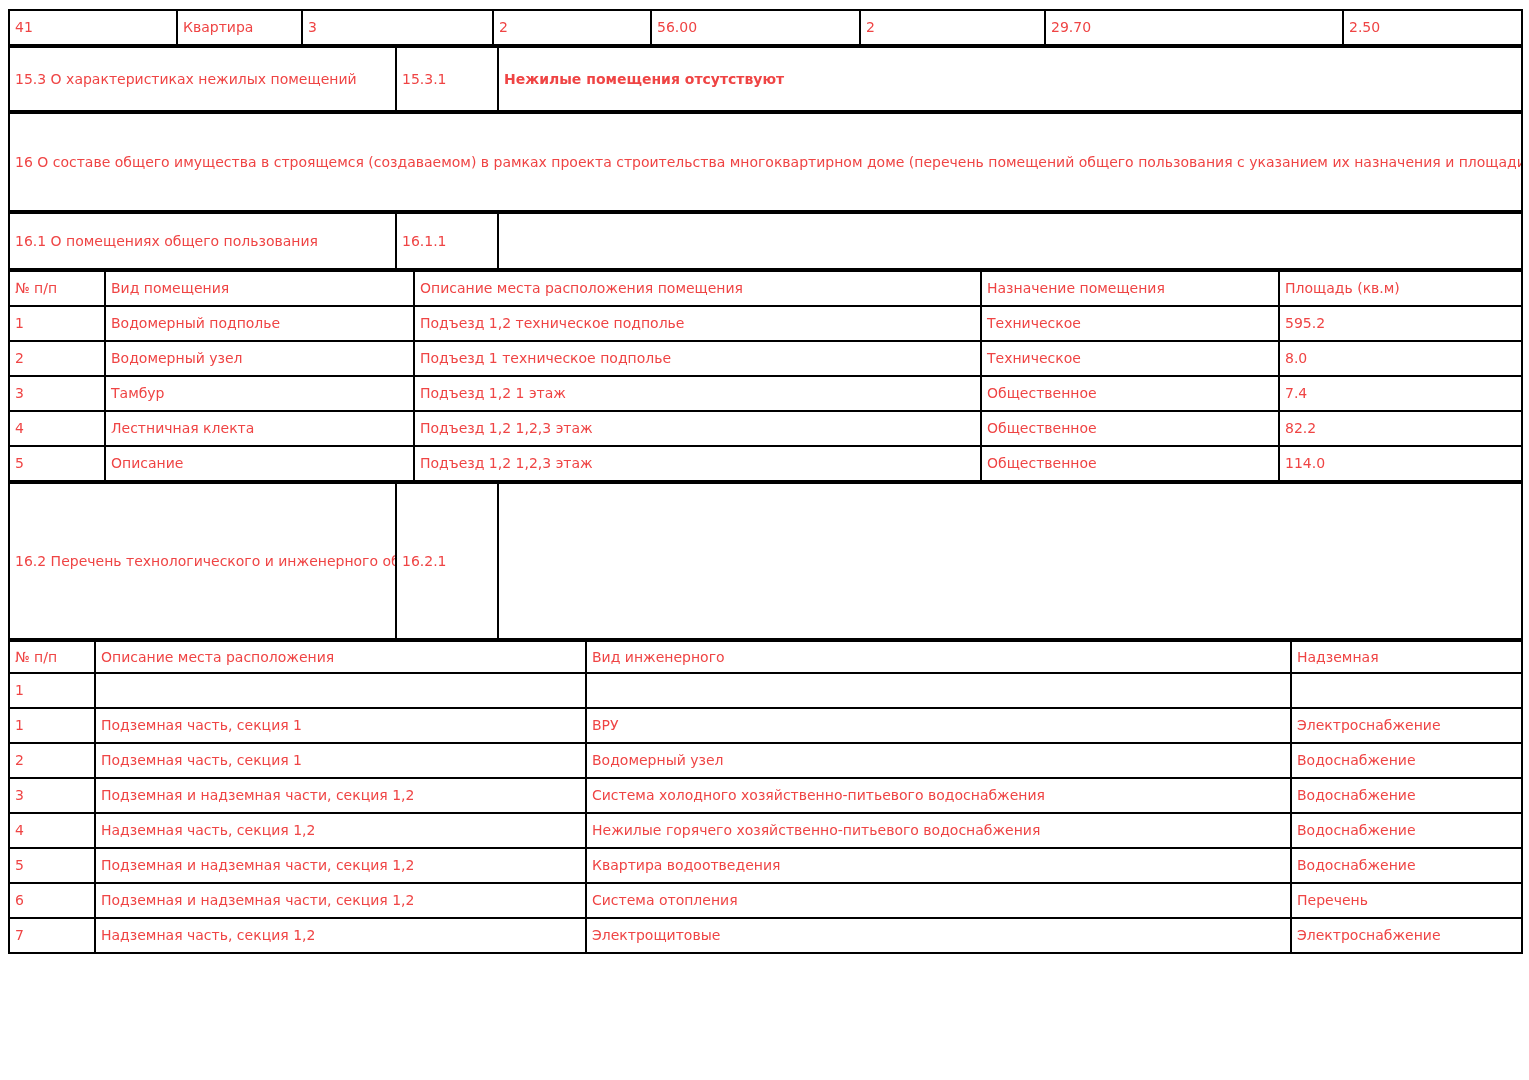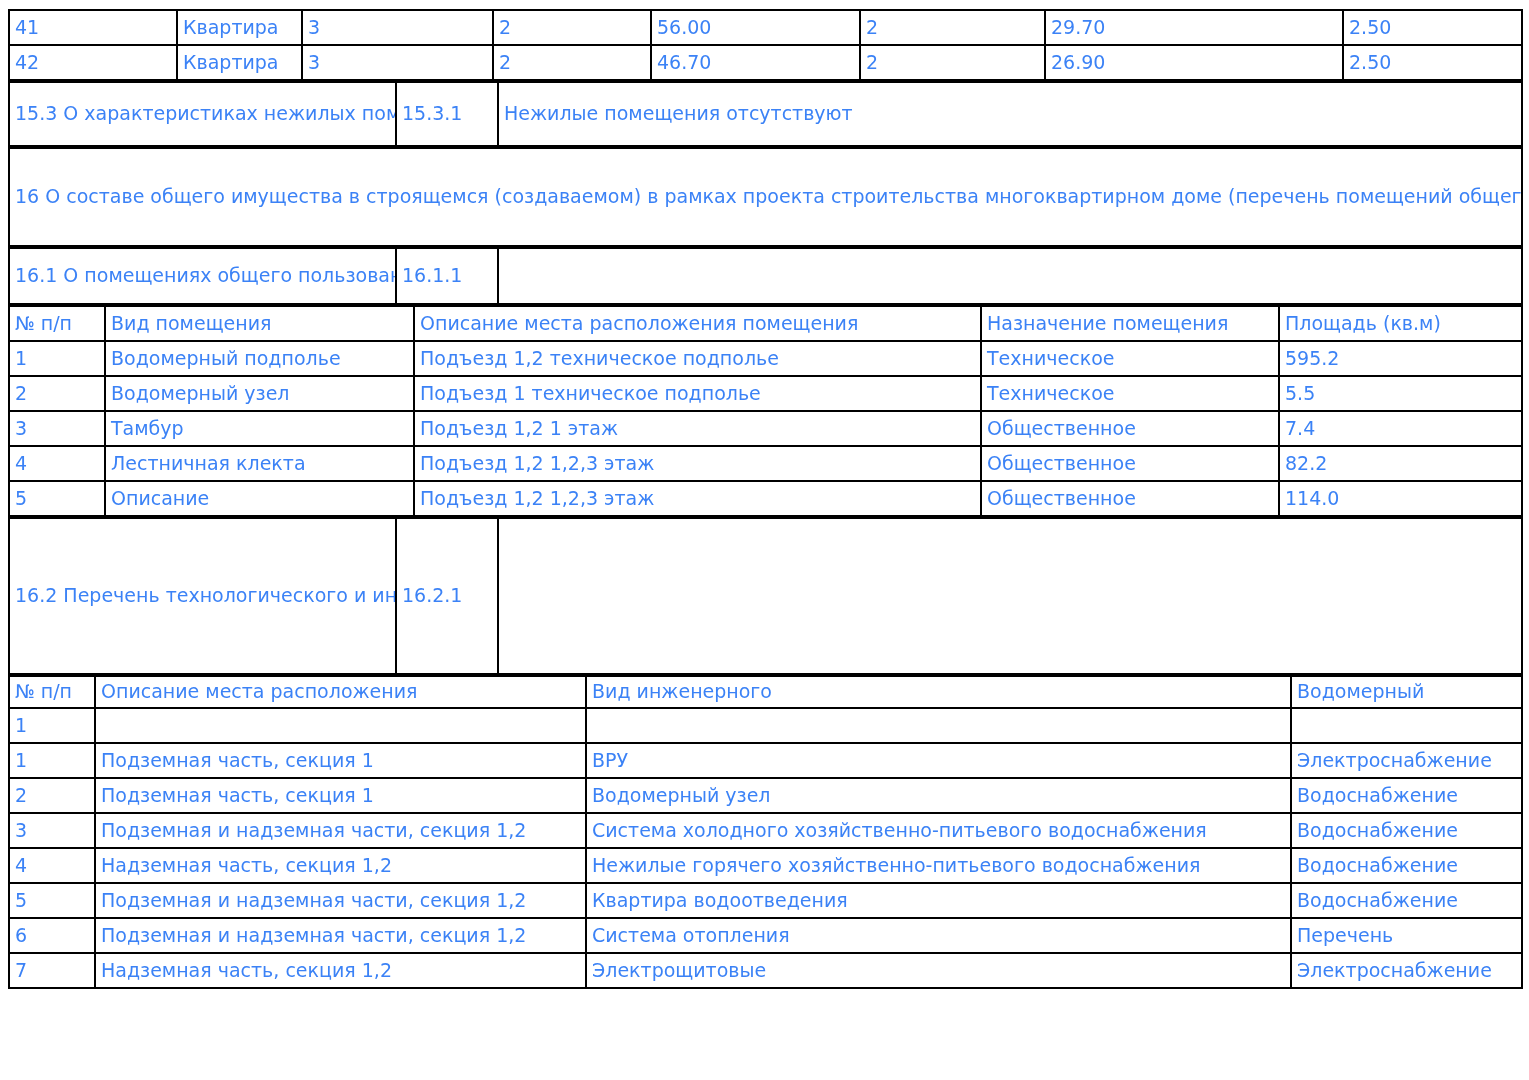--- a/index.html
+++ b/index.html
@@ -15,40 +15,40 @@
     padding: 9px 8px 0 8px;
     box-sizing: content-box;
     font-family: "DejaVu Sans", sans-serif;
     color: #000000;
   }
   table.tbl {
     border-collapse: collapse;
     table-layout: fixed;
     width: 1513px;
     font-family: "DejaVu Sans", sans-serif;
-    font-size: 19px;
-    color: #3b82f6;
+    font-size: 14px;
+    color: #ef4444;
     padding-left: 17px;
   }
   table.tbl td {
     border: 2px solid #000000;
     padding: 1px 5px;
     vertical-align: middle;
     overflow: hidden;
     line-height: 1.32;
     white-space: nowrap;
   }
   td.wrap { white-space: normal; }
   tr.r35 td { height: 31px; }
   tr.r32 td { height: 28px; }
   td.h60  { height: 60px; }
   td.h94  { height: 94px; vertical-align: middle; }
   td.h52  { height: 52px; }
   td.h152 { height: 152px; }
-  td.bold { font-weight: normal; }
+  td.bold { font-weight: bold; }
 </style>
 </head>
 <body>
 
 <div class="page">
 
   <table class="tbl">
     <colgroup>
       <col style="width:168px">
         <col style="width:125px">
@@ -63,30 +63,20 @@
       <tr class="r35">
         <td>41</td>
         <td>Квартира</td>
         <td>3</td>
         <td>2</td>
         <td>56.00</td>
         <td>2</td>
         <td>29.70</td>
         <td>2.50</td>
       </tr>
-      <tr class="r35">
-        <td>42</td>
-        <td>Квартира</td>
-        <td>3</td>
-        <td>2</td>
-        <td>46.70</td>
-        <td>2</td>
-        <td>26.90</td>
-        <td>2.50</td>
-      </tr>
     </tbody>
   </table>
 
   <table class="tbl">
     <colgroup>
         <col style="width:387px">
         <col style="width:102px">
         <col style="width:1024px">
       </colgroup>
     <tbody>
@@ -145,21 +135,21 @@
         <td>Водомерный подполье</td>
         <td>Подъезд 1,2 техническое подполье</td>
         <td>Техническое</td>
         <td>595.2</td>
       </tr>
       <tr class="r35">
         <td>2</td>
         <td>Водомерный узел</td>
         <td>Подъезд 1 техническое подполье</td>
         <td>Техническое</td>
-        <td>5.5</td>
+        <td>8.0</td>
       </tr>
       <tr class="r35">
         <td>3</td>
         <td>Тамбур</td>
         <td>Подъезд 1,2 1 этаж</td>
         <td>Общественное</td>
         <td>7.4</td>
       </tr>
       <tr class="r35">
         <td>4</td>
@@ -198,21 +188,21 @@
       <col style="width:86px">
         <col style="width:491px">
         <col style="width:705px">
         <col style="width:231px">
     </colgroup>
     <tbody>
       <tr class="r32">
         <td>№ п/п</td>
         <td>Описание места расположения</td>
         <td>Вид инженерного</td>
-        <td>Водомерный</td>
+        <td>Надземная</td>
       </tr>
       <tr class="r35">
         <td>1</td>
         <td></td>
         <td></td>
         <td></td>
       </tr>
       <tr class="r35">
         <td>1</td>
         <td>Подземная часть, секция 1</td>

